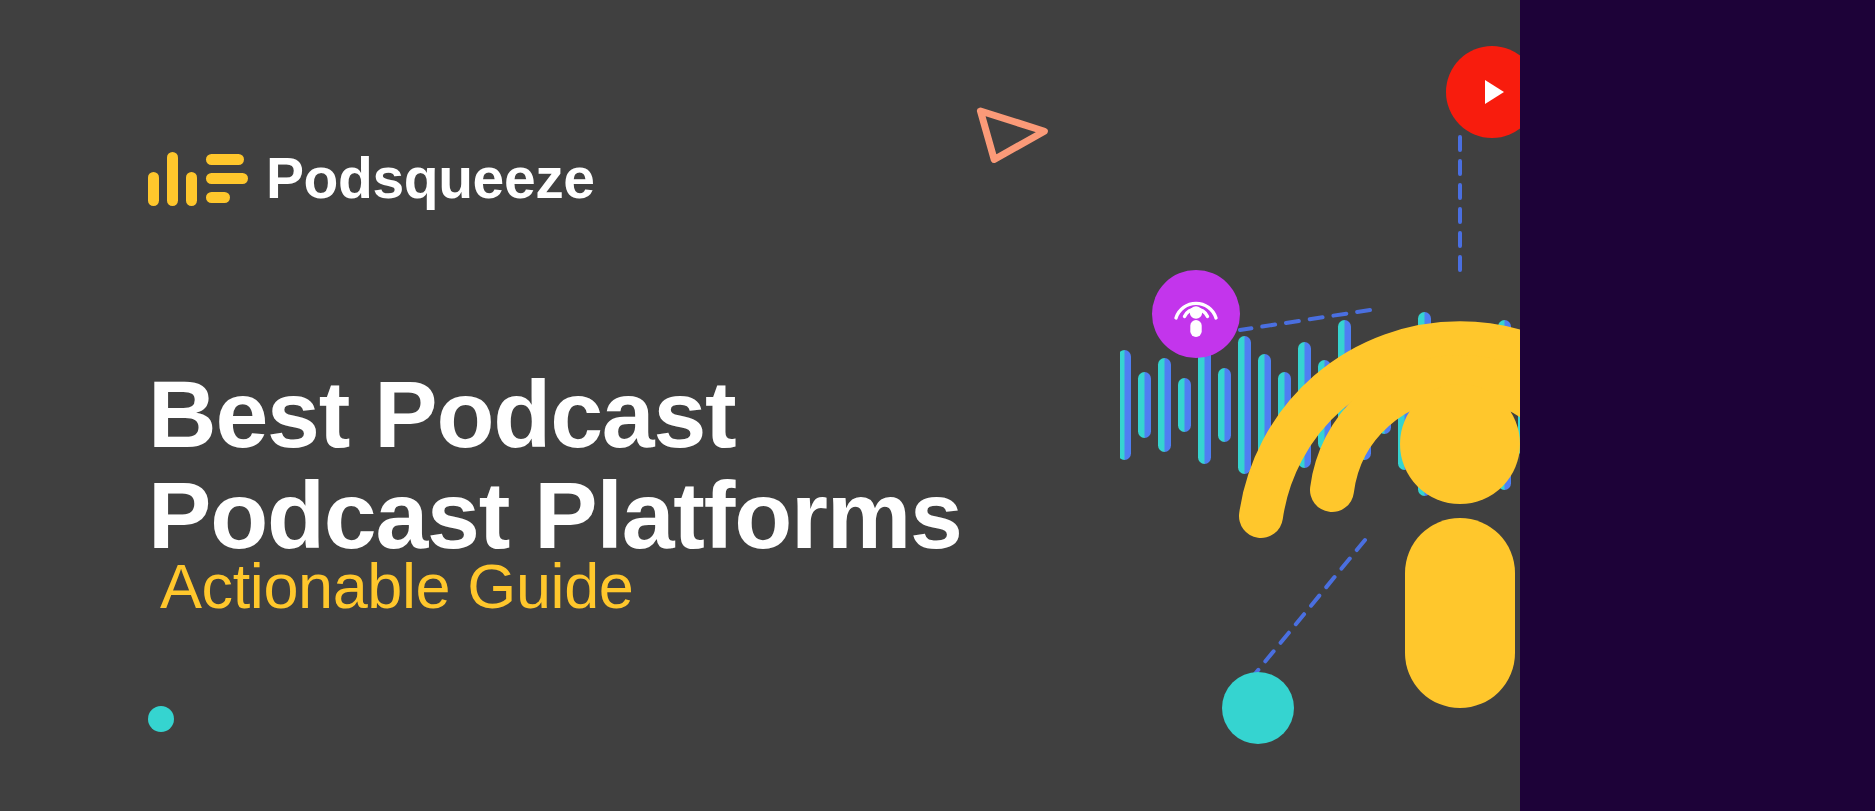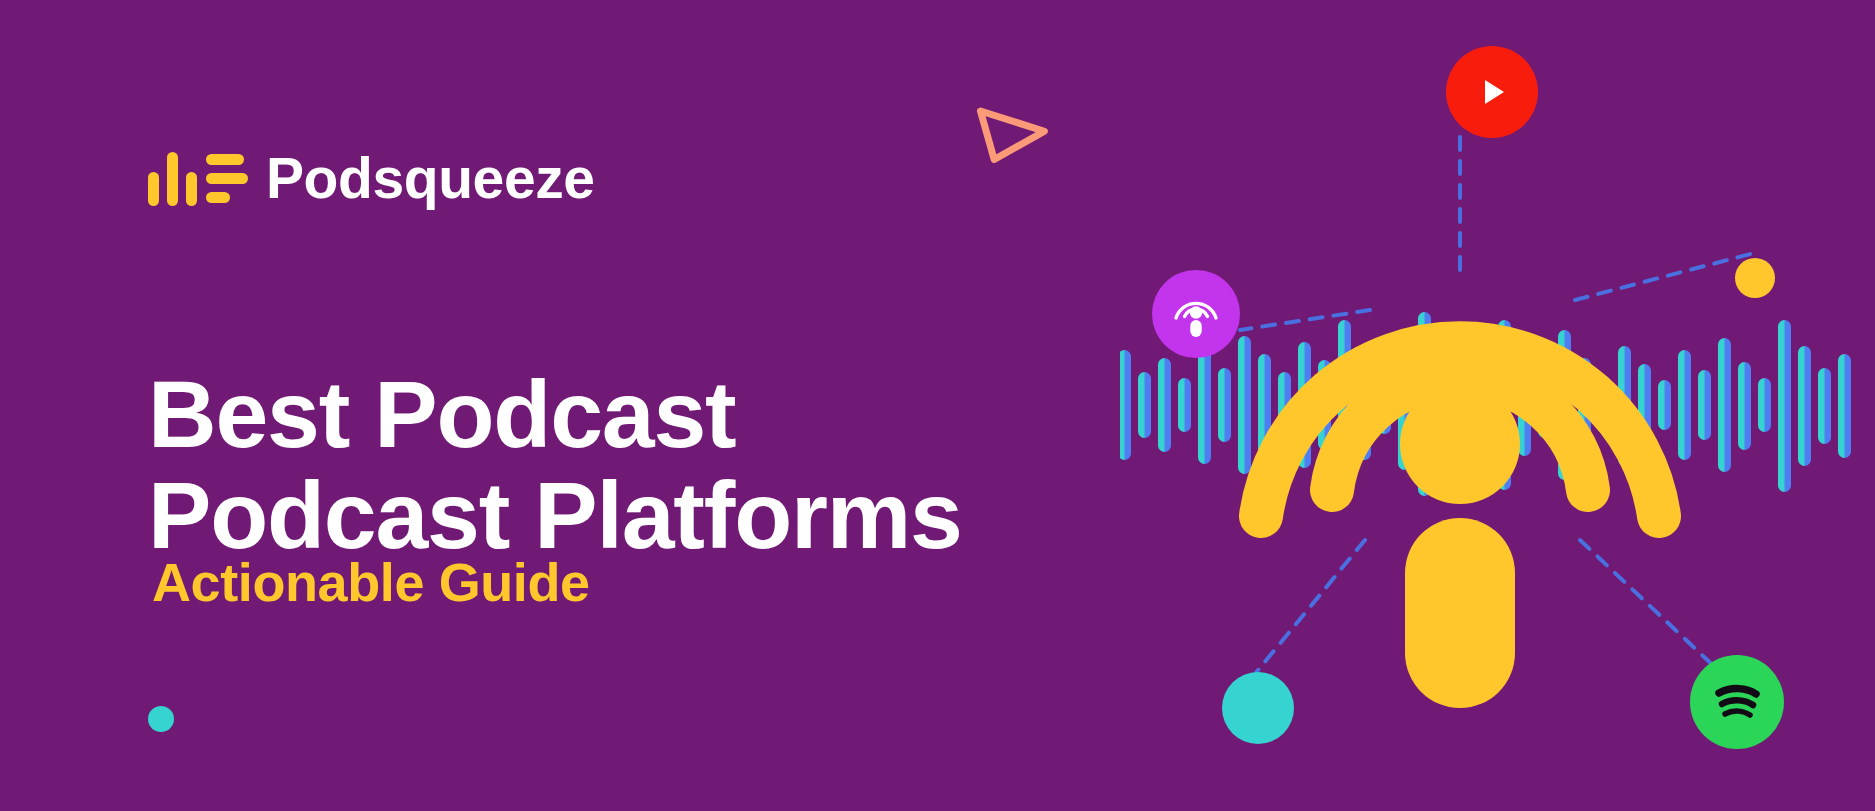--- a/index.html
+++ b/index.html
@@ -3,23 +3,23 @@
 <meta charset="utf-8">
 <title>Podsqueeze Banner</title>
 <style>
   html, body {
     margin: 0;
     padding: 0;
     background: #1d0238;
   }
   #banner {
     position: relative;
-    width: 1875px;
+    width: 1520px;
     height: 811px;
-    background: #701a75;
+    background: #404040;
     overflow: hidden;
     font-family: "Liberation Sans", sans-serif;
   }
 
   
   .left-block {
     position: absolute;
     left: 148px;
     top: 0;
     width: 980px;
@@ -80,25 +80,25 @@
     font-weight: bold;
     line-height: 1.07;
     letter-spacing: -1.2px;
     white-space: nowrap;
   }
   .headline .line { display: block; }
 
   
   .subtitle {
     position: absolute;
-    left: 4px;
+    left: 12px;
     top: 555px;
     color: #ffc72c;
-    font-size: 54px;
-    font-weight: bold;
+    font-size: 63px;
+    font-weight: normal;
     letter-spacing: -0.4px;
     line-height: 1;
     white-space: nowrap;
   }
 
   
   .dot-teal-small {
     position: absolute;
     left: 0px;
     top: 706px;

